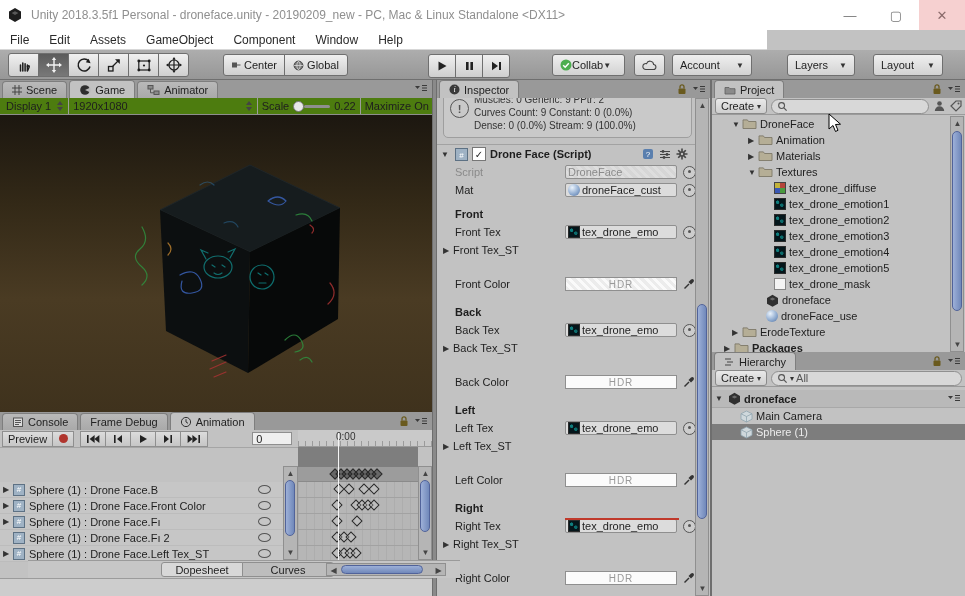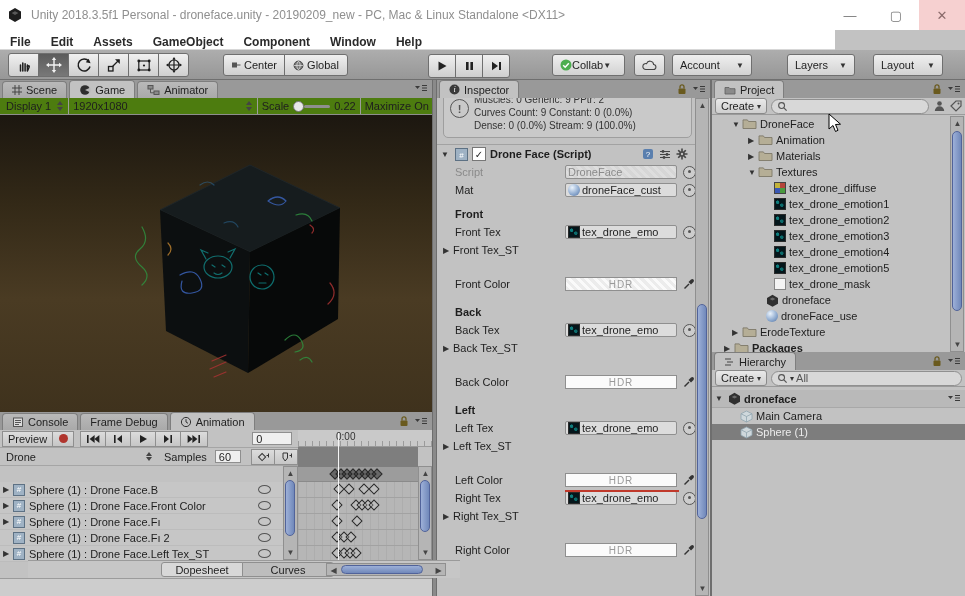--- a/index.html
+++ b/index.html
@@ -5,21 +5,21 @@
   html,body{margin:0;padding:0;}
   body{width:965px;height:596px;position:relative;overflow:hidden;background:#c2c2c2;
        font-family:"Liberation Sans","DejaVu Sans",sans-serif;font-size:11px;color:#1e1e1e;
        -webkit-font-smoothing:antialiased;}
   .abs{position:absolute;}
   
   #titlebar{left:0;top:0;width:965px;height:30px;background:#fff;display:flex;align-items:center;}
   #title-text{color:#8f8f8f;font-size:12px;margin-left:8px;white-space:nowrap;}
   .winbtn{width:46px;height:30px;display:flex;align-items:center;justify-content:center;color:#777;font-size:13px;}
   #close-btn{background:#f6d0d0;color:#8a6a6a;}
-  #menubar{left:0;top:30px;width:835px;height:20px;background:#fff;display:flex;align-items:flex-end;border-bottom:1px solid #d7d7d7;box-sizing:border-box;font-weight:bold;}
+  #menubar{left:0;top:30px;width:767px;height:20px;background:#fff;display:flex;align-items:center;border-bottom:1px solid #d7d7d7;box-sizing:border-box;}
   .menu-item{padding:0 10px;font-size:12px;color:#2a2a2a;}
   
   #toolbar{left:0;top:50px;width:965px;height:30px;background:linear-gradient(#adadad,#979797);border-bottom:1px solid #6f6f6f;box-sizing:border-box;}
   .tbtn{height:24px;background:linear-gradient(#f0f0f0,#cfcfcf);border:1px solid #6f6f6f;display:flex;align-items:center;justify-content:center;box-sizing:border-box;}
   .tbtn.active{background:linear-gradient(#5c5c5c,#787878);}
   .tgroup{display:flex;}
   .tgroup .tbtn{margin-left:-1px;}
   .tgroup .tbtn:first-child{border-radius:3px 0 0 3px;margin-left:0;}
   .tgroup .tbtn:last-child{border-radius:0 3px 3px 0;}
   .pill{height:22px;background:linear-gradient(#efefef,#d2d2d2);border:1px solid #6f6f6f;border-radius:3px;display:flex;align-items:center;padding:0 7px;box-sizing:border-box;font-size:11px;}
@@ -520,20 +520,21 @@
         <div class="irow" style="margin-top: 16px;">
           <span class="ilabel">Left Color</span>
           <span class="hdrfield">HDR</span>
           <span class="icon" style="margin-left: 6px;">
             <svg width="12" height="12" viewBox="0 0 12 12">
               <path d="M1.5 10.5 L6 6" stroke="#333" stroke-width="1.4"></path>
               <path d="M5.5 4 L8 1.5 Q9.5 0.5 10.5 1.5 Q11.5 2.5 10.5 4 L8 6.5z" fill="#333"></path>
             </svg>
           </span>
         </div>
+        <div class="isec" style="margin-top: 10px;">Right</div>
         <div class="irow">
           <span class="ilabel">Right Tex</span>
           <span class="pfield">
             <span class="thumb thumb th-dark"></span>
             <span>tex_drone_emo</span>
           </span>
           <span class="osel"></span>
           <span class="rec-line"></span>
         </div>
         <div class="irow" style="padding-left: 6px;">
@@ -874,41 +875,20 @@
         </svg>
       </span>
     <span class="abtn" style="width:28px">
         <svg width="14" height="10">
           <path d="M0.6 1 L5.6 5 L0.6 9z" fill="#222"></path>
           <path d="M5.4 1 L10.4 5 L5.4 9z" fill="#222"></path>
           <rect x="11.4" y="1" width="1.6" height="8" fill="#222"></rect>
         </svg>
       </span>
     <span class="wfield" style="width:40px;margin-left:44px">0</span>
-  </div>
-  <div id="anim-row2">
-    <span style="margin-left:6px">Drone</span>
-    <span class="updn" style="margin-left:110px">
-        <i class="u"></i>
-        <i class="d"></i>
-      </span>
-    <span style="margin-left:12px">Samples</span>
-    <span class="wfield" style="width:36px;margin-left:8px">60</span>
-    <span class="abtn" style="width:24px;margin-left:10px">
-        <svg width="15" height="12">
-          <rect x="2.6" y="3.6" width="5" height="5" transform="rotate(45 5.1 6.1)" fill="none" stroke="#333"></rect>
-          <path d="M11.5 2.5 v4 M9.5 4.5 h4" stroke="#333"></path>
-        </svg>
-      </span>
-    <span class="abtn" style="width:24px">
-        <svg width="15" height="12">
-          <path d="M3 2 h4.5 v5 L5.2 10 L3 7z" fill="none" stroke="#333"></path>
-          <path d="M11.5 2.5 v4 M9.5 4.5 h4" stroke="#333"></path>
-        </svg>
-      </span>
   </div>
   <div id="ruler">
     <span style="position:absolute;left:38px;top:1px;font-size:10px;color:#333">0:00</span>
     <div class="ticks"></div>
   </div>
   <div id="darkband"></div>
   <div id="ds-summary">
       <span class="kf dark" style="left: 33px;"></span>
       <span class="kf dark" style="left: 39px;"></span>
       <span class="kf dark" style="left: 45px;"></span>

